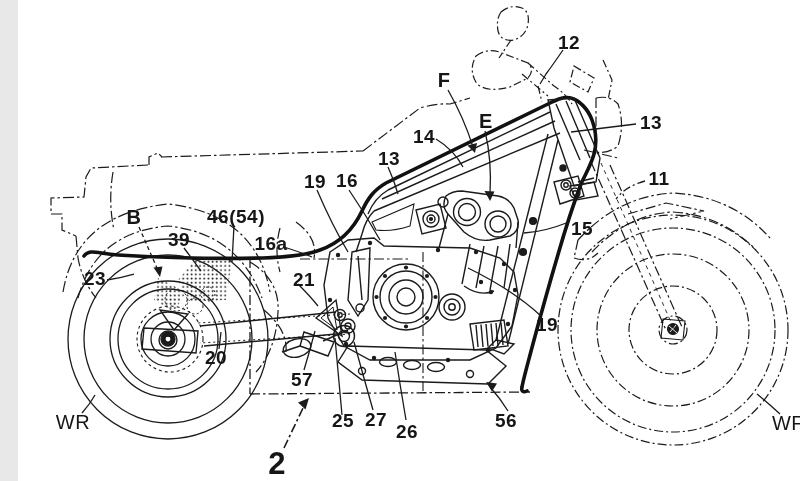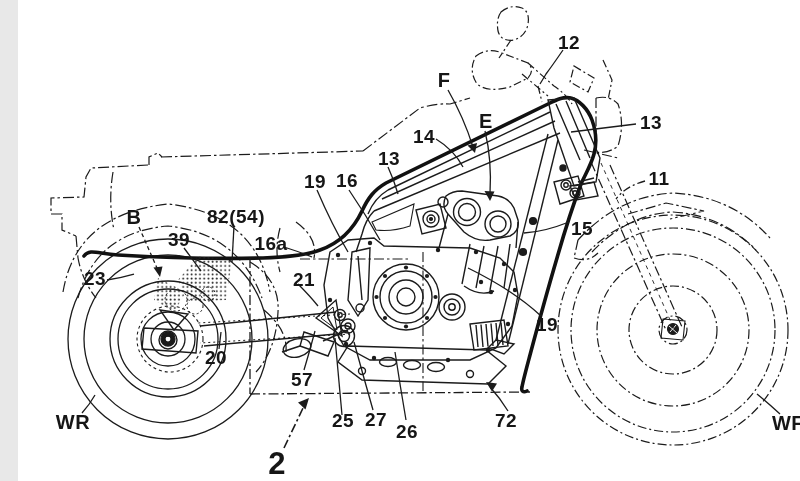--- a/index.html
+++ b/index.html
@@ -4,21 +4,21 @@
 <style>
   html,body{margin:0;padding:0;background:#e8e8e8;}
   .stage{position:relative;width:800px;height:481px;background:#ffffff;overflow:hidden;
          font-family:"Liberation Sans", sans-serif;margin-left:18px;}
   .stage svg{position:absolute;left:0;top:0;}
   .ref-label{position:absolute;transform:translate(-50%,-50%);color:#161616;
              font-family:"Liberation Sans", sans-serif;font-size:19px;font-weight:600;
              letter-spacing:0.5px;white-space:nowrap;line-height:1;}
   .ref-letter{font-size:20px;font-weight:600;}
   .fig-num{font-size:31px;font-weight:700;}
-  .wheel-label{font-size:20px;font-weight:700;}
+  .wheel-label{font-size:20px;font-weight:400;}
 </style>
 </head>
 <body>
 
 <div class="stage">
 
 <svg width="800" height="481" viewBox="0 0 800 481">
   <defs>
     <pattern id="dots" width="4.2" height="4.2" patternUnits="userSpaceOnUse">
       <circle cx="1.4" cy="1.4" r="0.95" fill="#222"></circle>
@@ -259,28 +259,28 @@
   <span class="ref-label ref-letter" style="left:426px;top:80px">F</span>
   <span class="ref-label ref-letter" style="left:468px;top:121px">E</span>
   <span class="ref-label" style="left:633px;top:122px">13</span>
   <span class="ref-label" style="left:406px;top:136px">14</span>
   <span class="ref-label" style="left:371px;top:158px">13</span>
   <span class="ref-label" style="left:329px;top:180px">16</span>
   <span class="ref-label" style="left:297px;top:181px">19</span>
   <span class="ref-label" style="left:641px;top:178px">11</span>
   <span class="ref-label" style="left:564px;top:228px">15</span>
   <span class="ref-label ref-letter" style="left:116px;top:217px">B</span>
-  <span class="ref-label" style="left:218px;top:216px">82(54)</span>
+  <span class="ref-label" style="left:218px;top:216px">46(54)</span>
   <span class="ref-label" style="left:161px;top:239px">39</span>
   <span class="ref-label" style="left:253px;top:243px">16a</span>
   <span class="ref-label" style="left:77px;top:278px">23</span>
   <span class="ref-label" style="left:286px;top:279px">21</span>
   <span class="ref-label" style="left:529px;top:324px">19</span>
   <span class="ref-label" style="left:198px;top:357px">20</span>
   <span class="ref-label" style="left:284px;top:379px">57</span>
   <span class="ref-label" style="left:325px;top:420px">25</span>
   <span class="ref-label" style="left:358px;top:419px">27</span>
   <span class="ref-label" style="left:389px;top:431px">26</span>
-  <span class="ref-label" style="left:488px;top:420px">72</span>
+  <span class="ref-label" style="left:488px;top:420px">56</span>
   <span class="ref-label wheel-label" style="left:55px;top:422px">WR</span>
   <span class="ref-label wheel-label" style="left:770px;top:423px">WF</span>
   <span class="ref-label fig-num" style="left:259px;top:463px">2</span>
 </div>
 
 </body></html>

